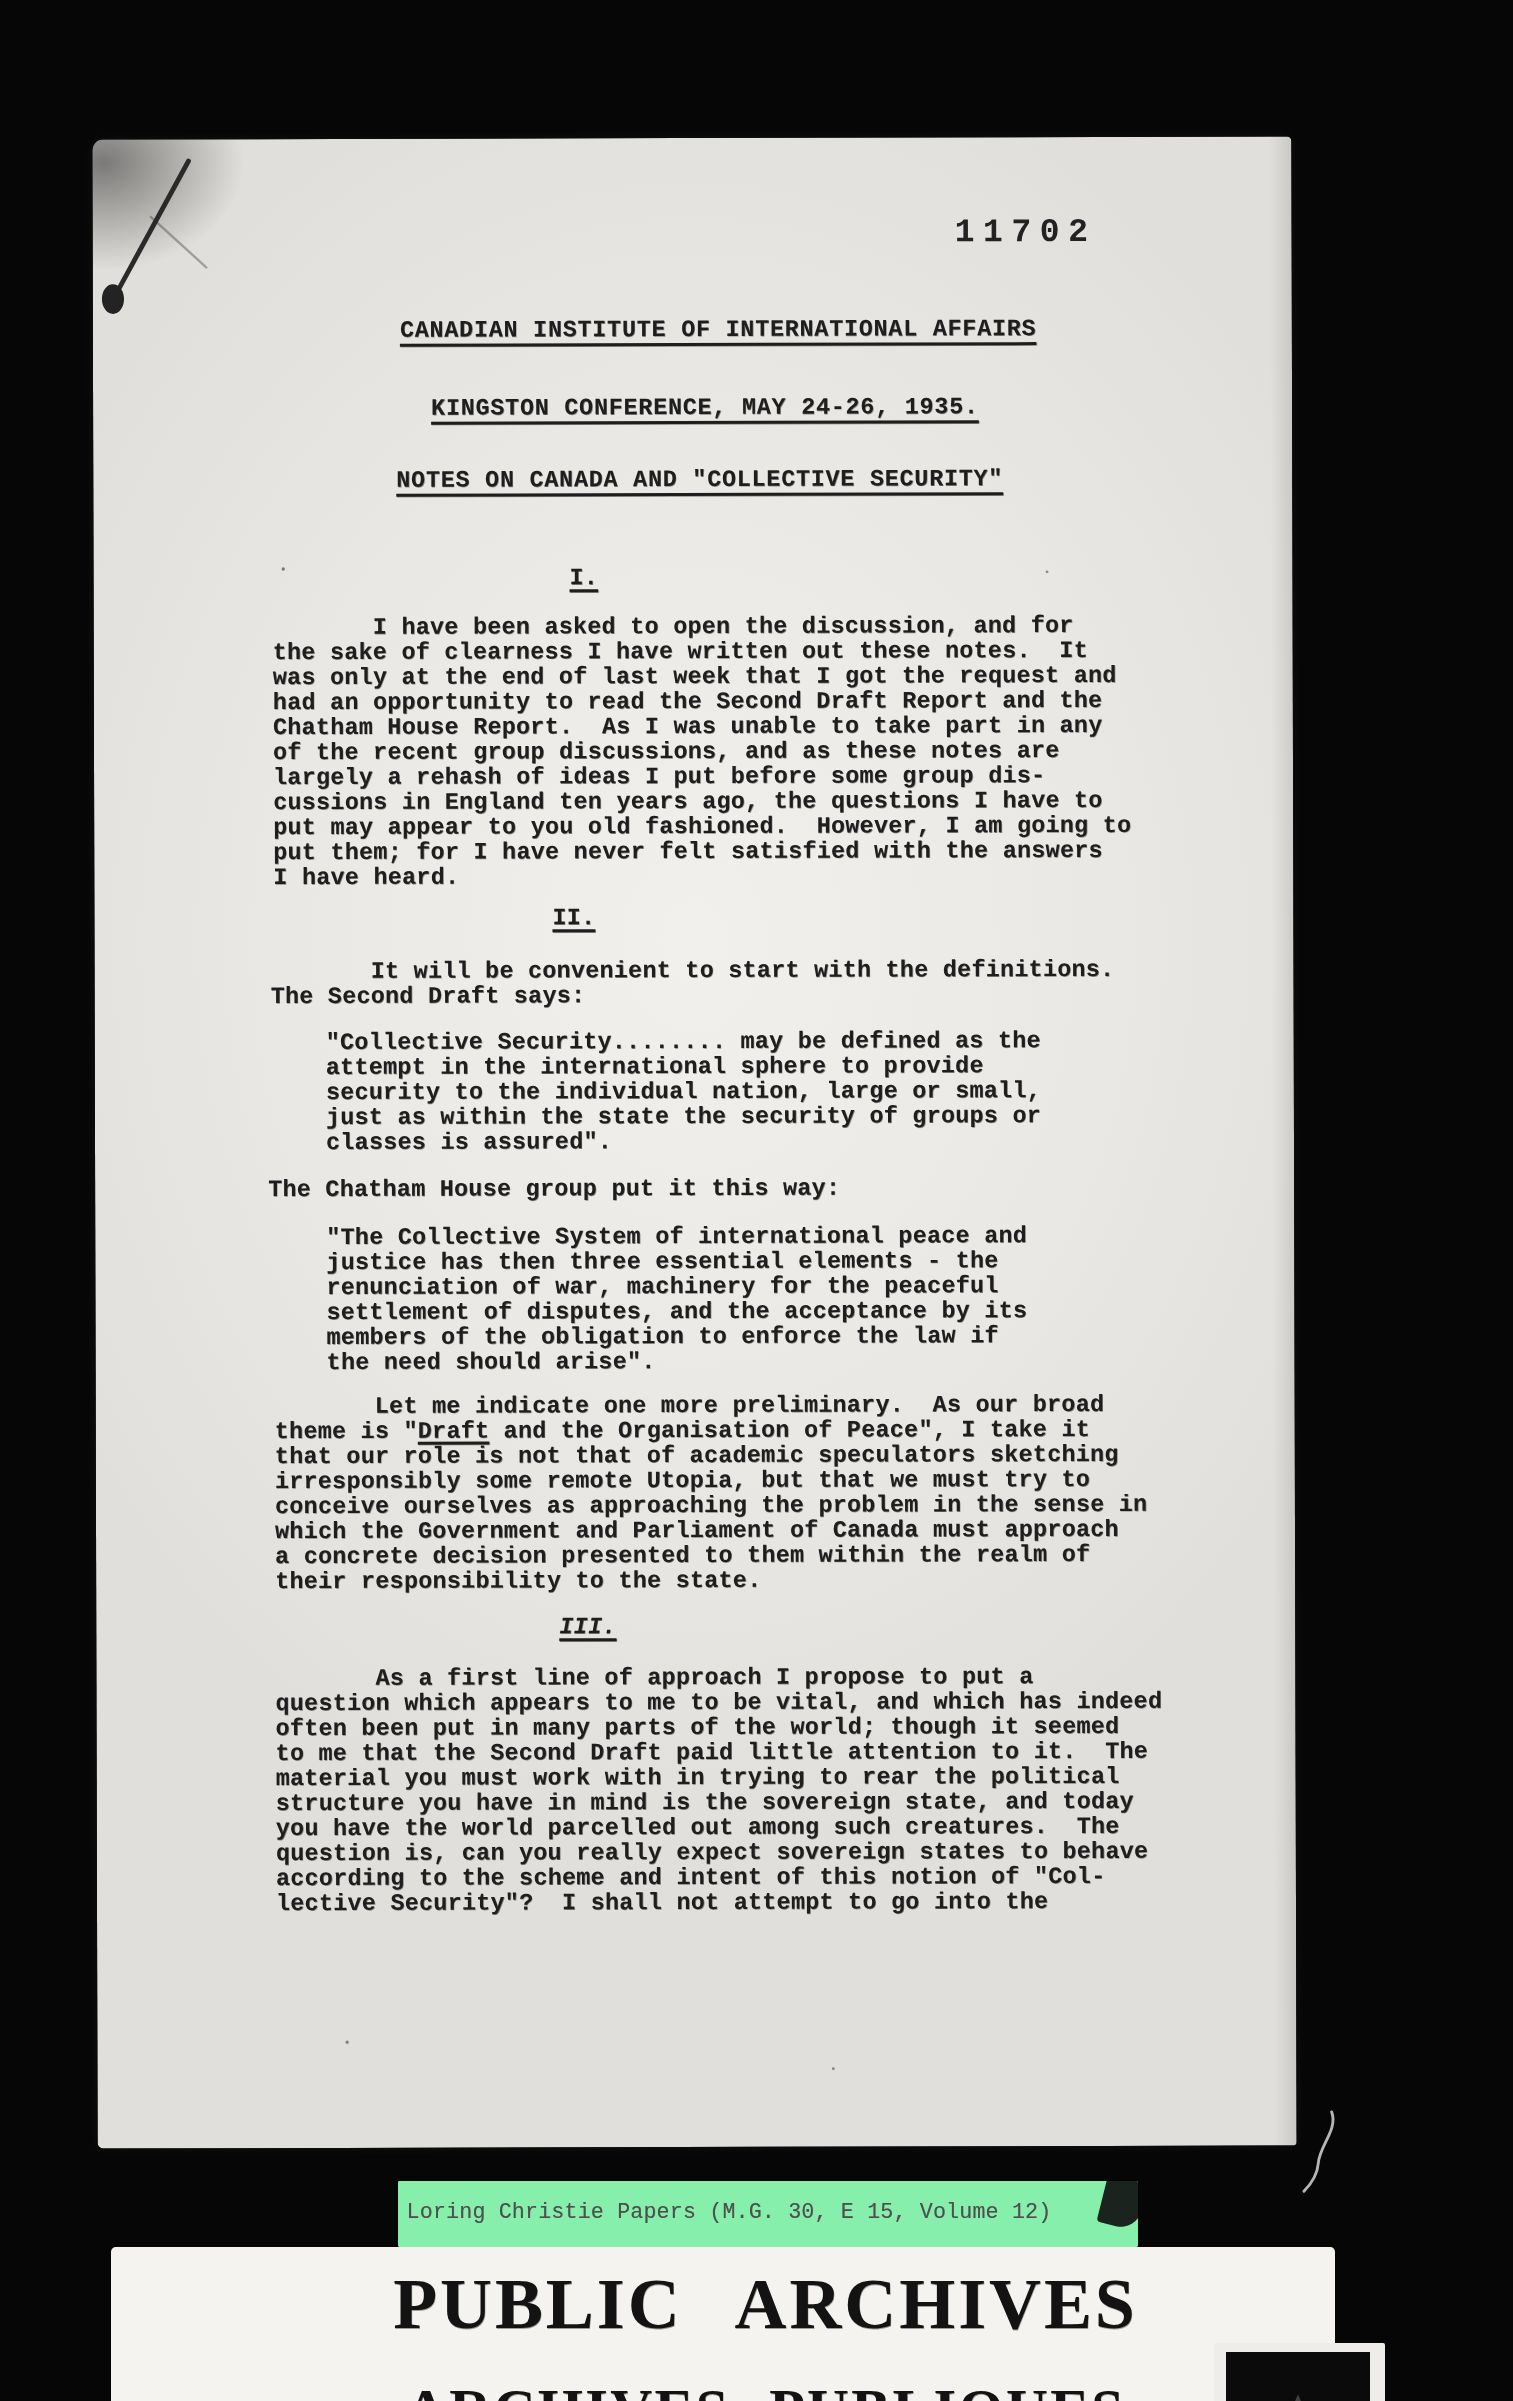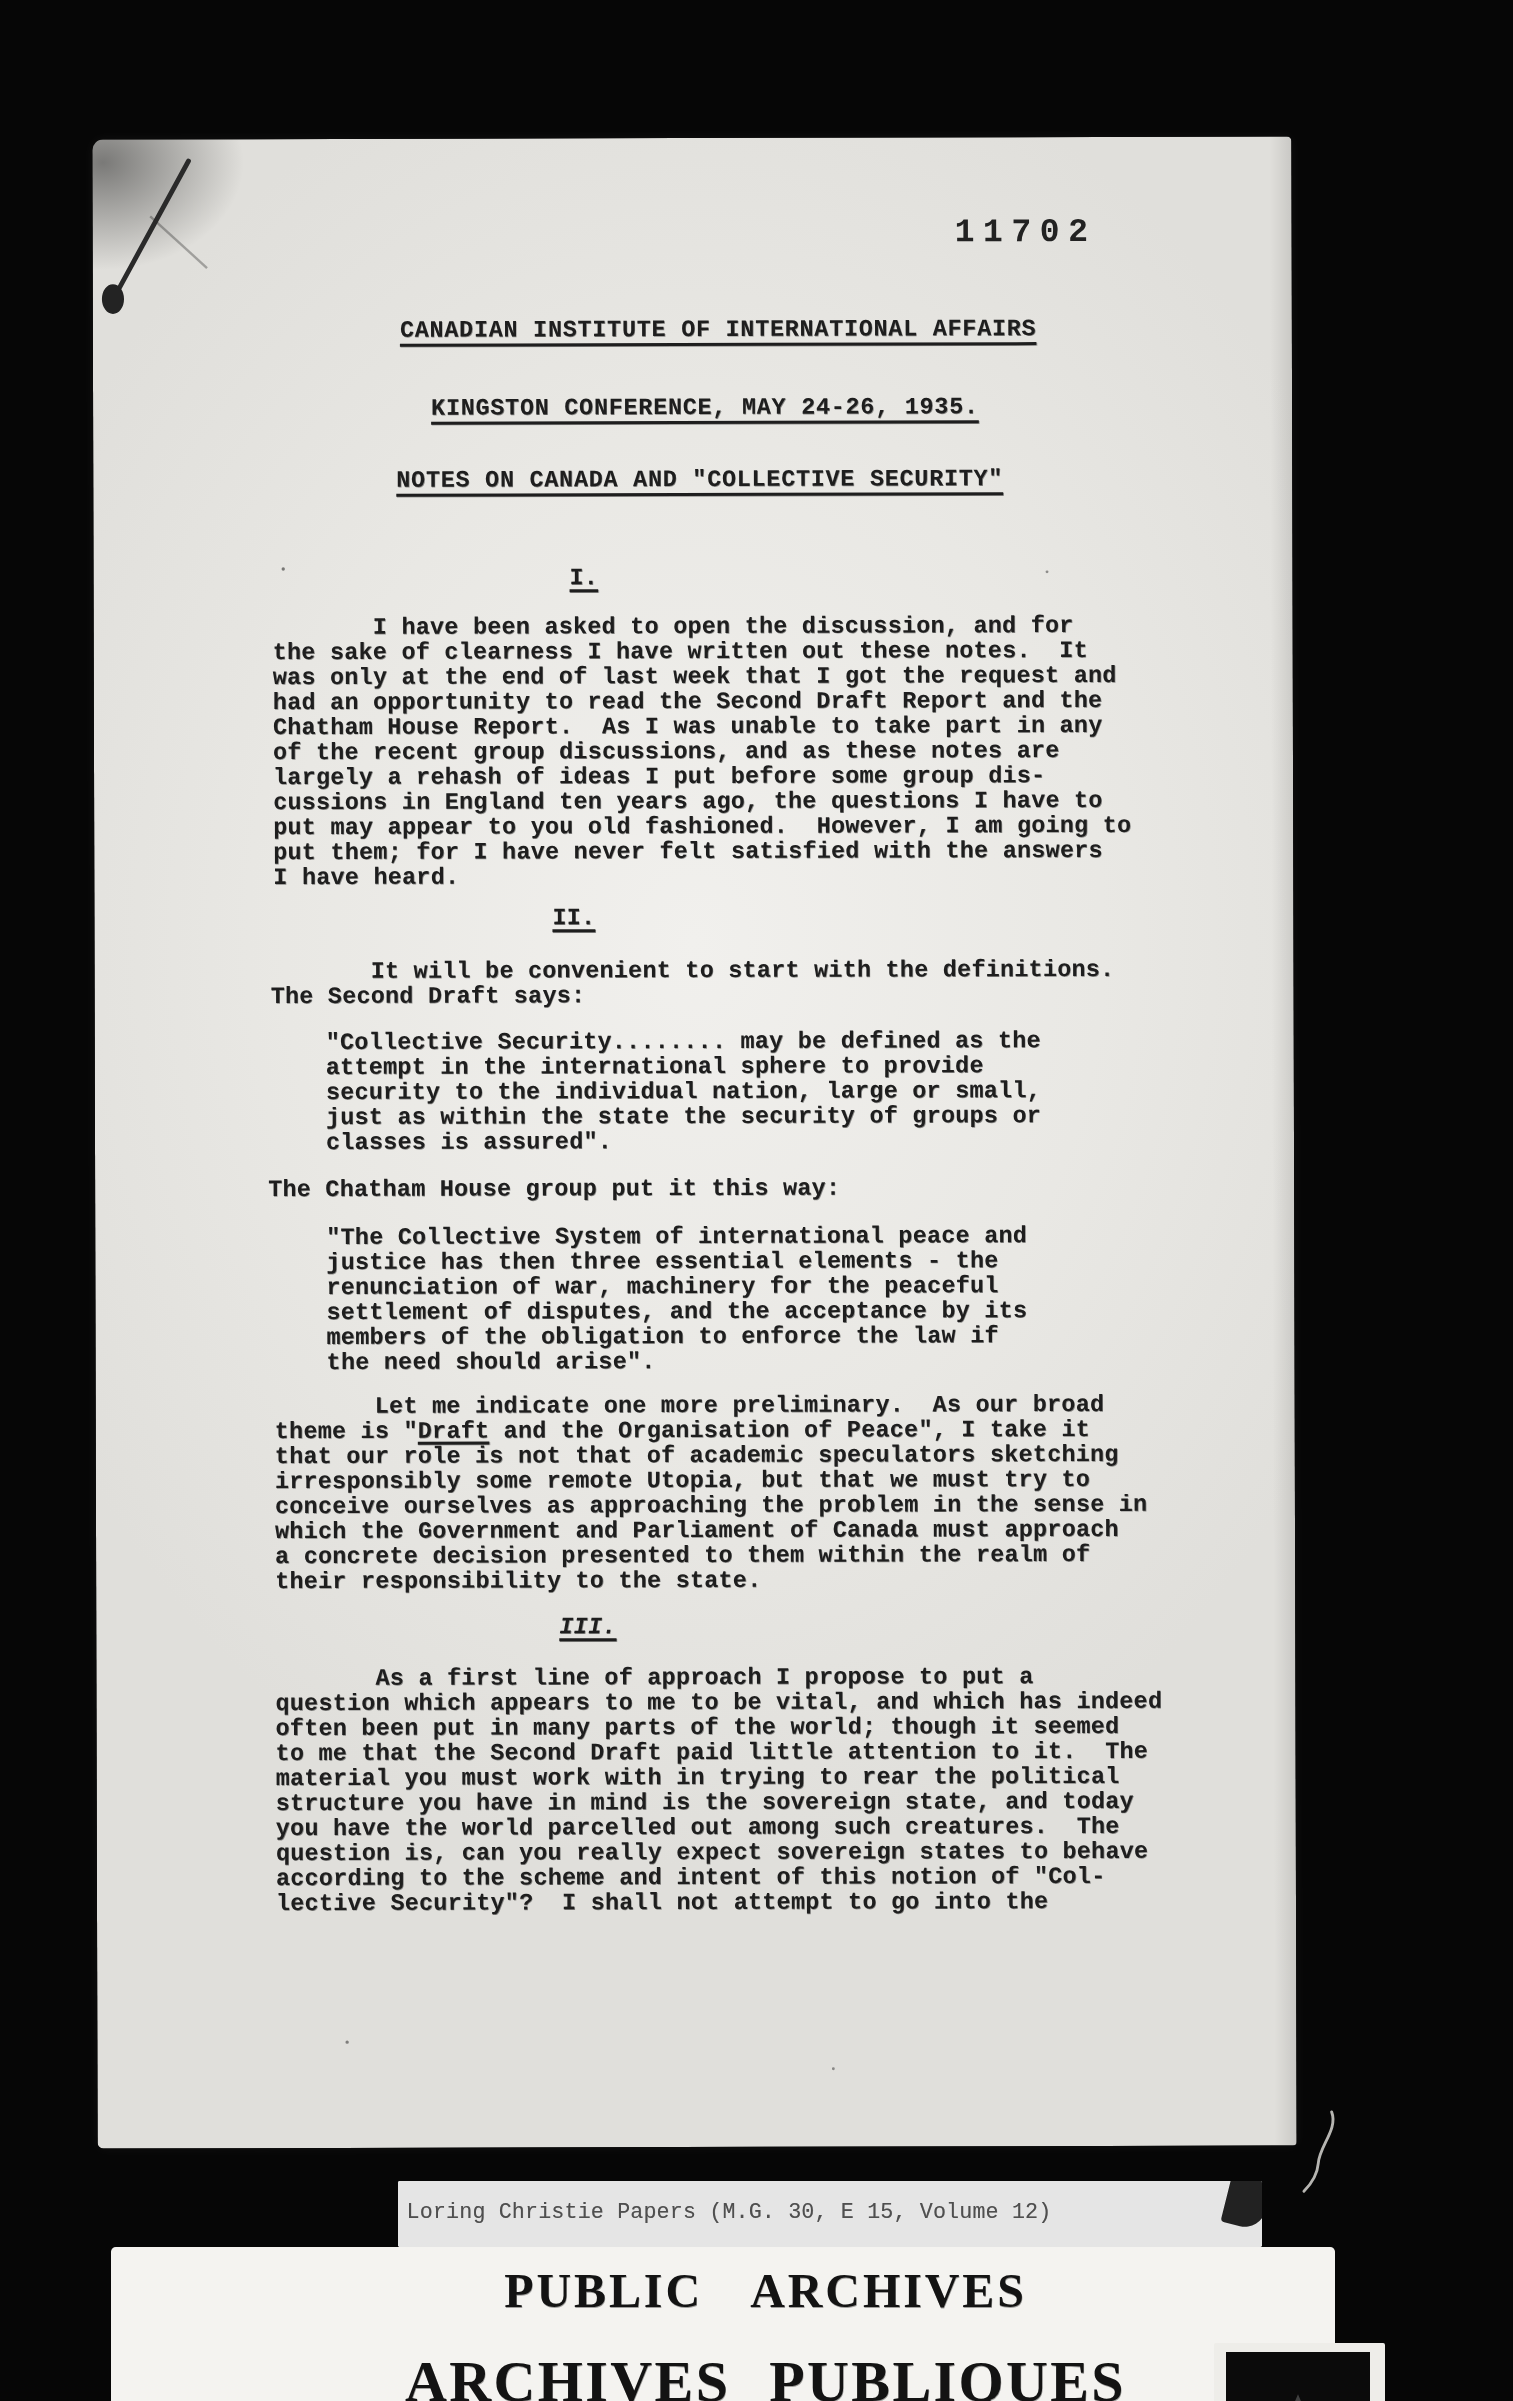--- a/index.html
+++ b/index.html
@@ -35,32 +35,32 @@
   .pos-h2{left:458px;top:767px;}
   .pos-p2i{left:176px;top:820px;}
   .pos-q1{left:231px;top:891px;}
   .pos-br{left:173px;top:1038px;}
   .pos-q2{left:231px;top:1086px;}
   .pos-p3{left:179px;top:1255px;}
   .pos-h3{left:463px;top:1476px;font-style:italic;}
   .pos-p4{left:179px;top:1527px;}
 
   
-  .strip{position:absolute;left:398px;top:2181px;width:864px;height:66px;background:#e5e5e5;
+  .strip{position:absolute;left:398px;top:2181px;width:740px;height:66px;background:#86efac;
          border-radius:1.4px;overflow:hidden;}
   .strip-text{position:absolute;left:8.6px;top:19px;font-size:21.6px;font-weight:normal;color:#4f4f4f;
          white-space:pre;letter-spacing:0.2px;text-shadow:0.2px 0.2px 0.2px rgba(60,60,60,.4);}
   .strip-clip{position:absolute;right:-4.8px;top:-3.8px;width:41px;height:50px;background:#131313;
          transform:rotate(14deg);border-radius:4.8px 10.6px 21px 3.8px;opacity:.93;}
 
   .card{position:absolute;left:111px;top:2247px;width:1224px;height:366px;background:#f4f3f0;
         border-radius:4.8px;}
   .card-inner{position:absolute;left:162px;width:985px;top:0;text-align:center;
         font-family:"Liberation Serif","DejaVu Serif",serif;font-weight:bold;color:#131313;}
-  .card-l1{position:relative;margin-top:16.3px;font-size:48px;letter-spacing:2.9px;word-spacing:35px;
+  .card-l1{position:relative;margin-top:16.3px;font-size:72px;letter-spacing:2.9px;word-spacing:35px;
         text-shadow:0.5px 0.5px 0.5px rgba(0,0,0,.35);}
   .card-l2{position:relative;margin-top:30px;font-size:58px;letter-spacing:2.4px;word-spacing:22px;
         text-shadow:0.5px 0.5px 0.5px rgba(0,0,0,.35);}
 
   .logo-backing{position:absolute;left:1214px;top:2343px;width:171px;height:244px;background:#eeede9;border-radius:1.9px;}
   .logo-square{position:absolute;left:1226px;top:2352px;width:144px;height:217px;background:#0b0b0b;}
 
   .scratch{position:absolute;left:1297px;top:2109px;}
 </style>
 </head>

